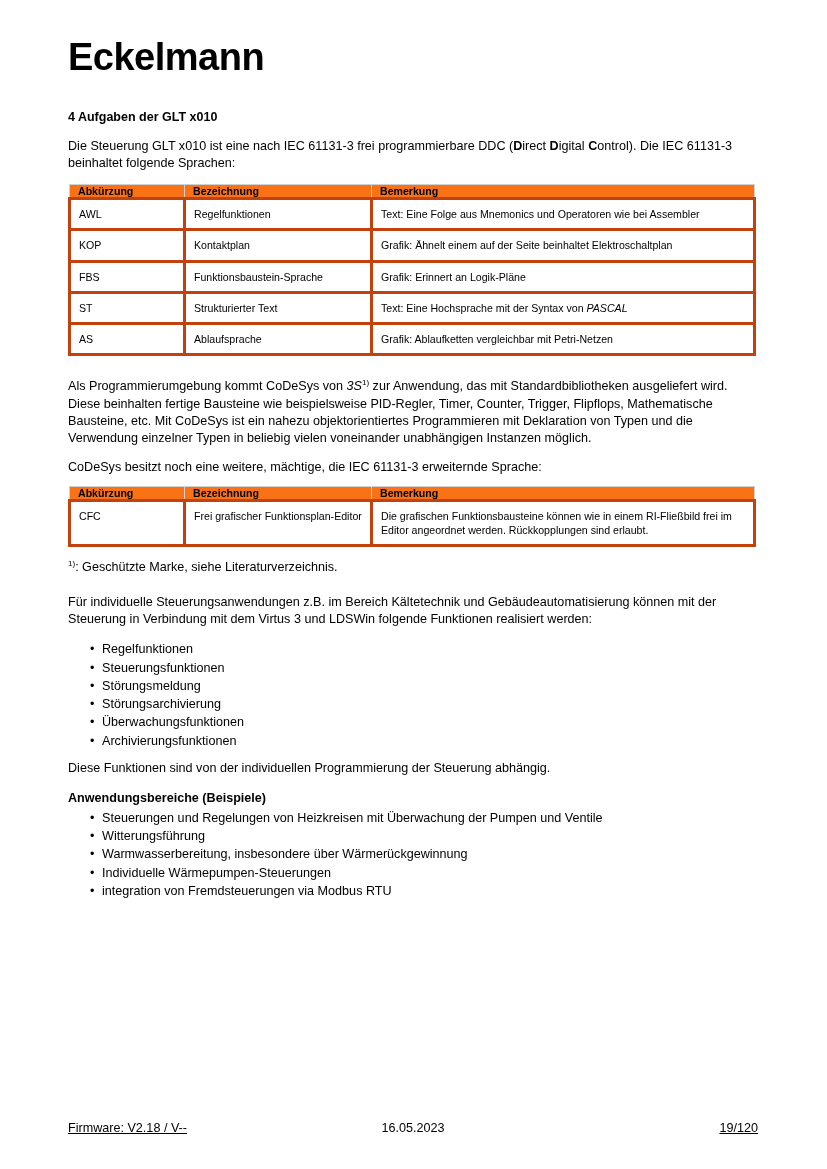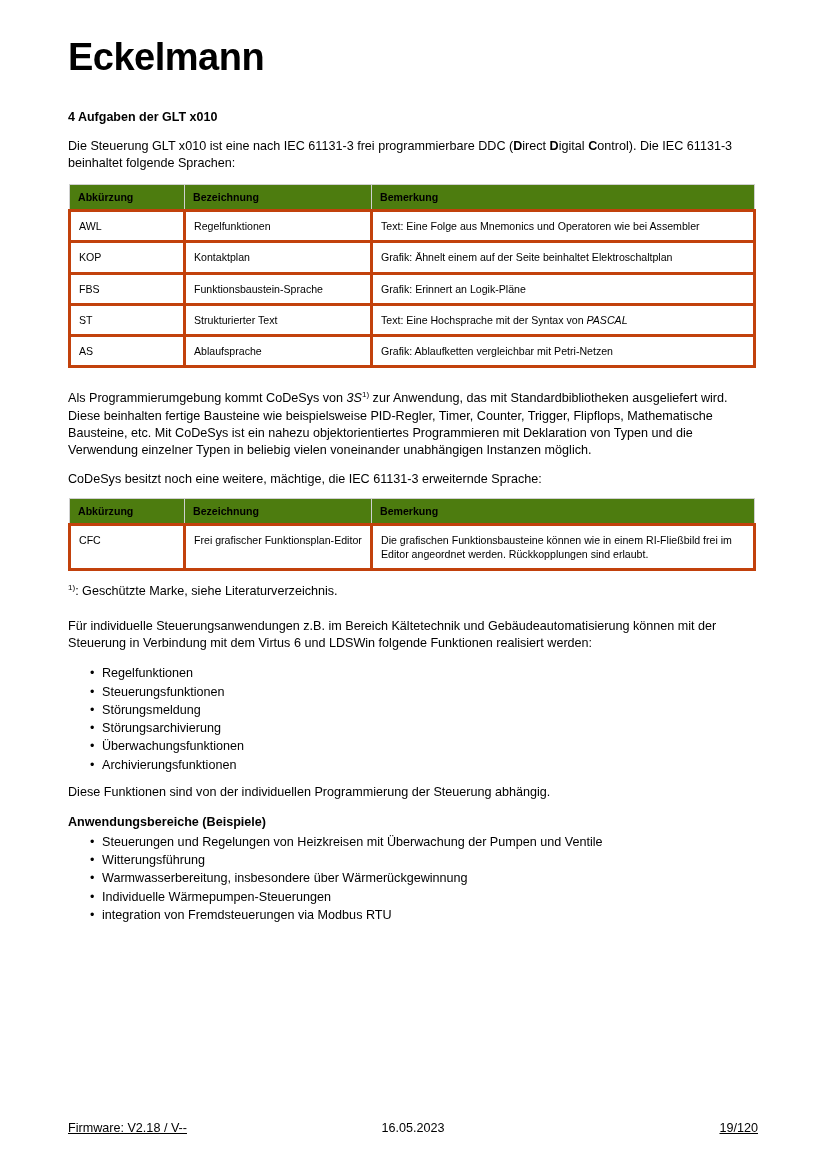--- a/index.html
+++ b/index.html
@@ -53,26 +53,26 @@
   p.tight {
     margin-bottom: 10px;
   }
   table.doc-table {
     border-collapse: collapse;
     width: 688px;
     margin: 4px 0 10px 0;
     table-layout: fixed;
   }
   table.doc-table th {
-    background: #4d7c0f;
+    background: #f97316;
     border: 1px solid #d0d0d0;
     text-align: left;
     font-size: 10.6px;
     font-weight: bold;
-    padding: 6px 8px;
+    padding: 0 8px;
     color: #000;
   }
   table.doc-table td {
     border: 3px solid #c2410c;
     font-size: 10.6px;
     padding: 7px 8px;
     vertical-align: top;
     color: #000;
     line-height: 1.35;
   }
@@ -206,21 +206,21 @@
           <td>Frei grafischer Funktionsplan-Editor</td>
           <td>Die grafischen Funktionsbausteine können wie in einem RI-Fließbild frei im Editor angeordnet werden. Rückkopplungen sind erlaubt.</td>
         </tr>
       </tbody>
     </table>
 
     <p class="footnote"><span class="sup">1)</span><span>: Geschützte Marke, siehe Literaturverzeichnis.</span></p>
 
     <div class="spacer-lg"></div>
 
-    <p class="para">Für individuelle Steuerungsanwendungen z.B. im Bereich Kältetechnik und Gebäudeautomatisierung können mit der Steuerung in Verbindung mit dem Virtus 6 und LDSWin folgende Funktionen realisiert werden:</p>
+    <p class="para">Für individuelle Steuerungsanwendungen z.B. im Bereich Kältetechnik und Gebäudeautomatisierung können mit der Steuerung in Verbindung mit dem Virtus 3 und LDSWin folgende Funktionen realisiert werden:</p>
 
     <ul class="bullets">
       <li>Regelfunktionen</li>
       <li>Steuerungsfunktionen</li>
       <li>Störungsmeldung</li>
       <li>Störungsarchivierung</li>
       <li>Überwachungsfunktionen</li>
       <li>Archivierungsfunktionen</li>
     </ul>
 

